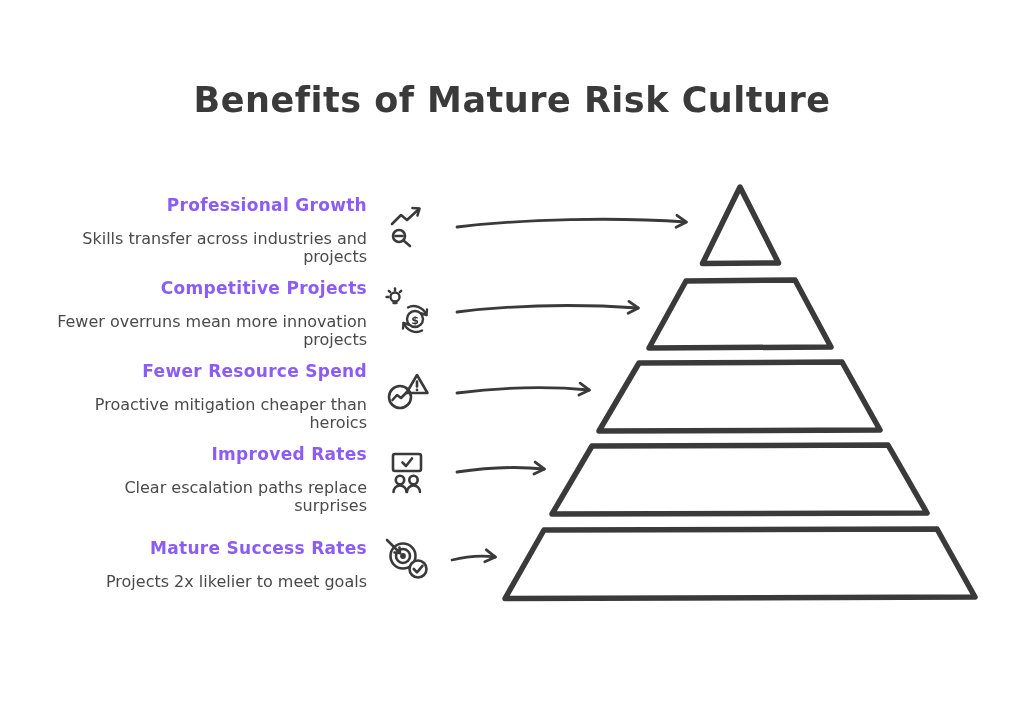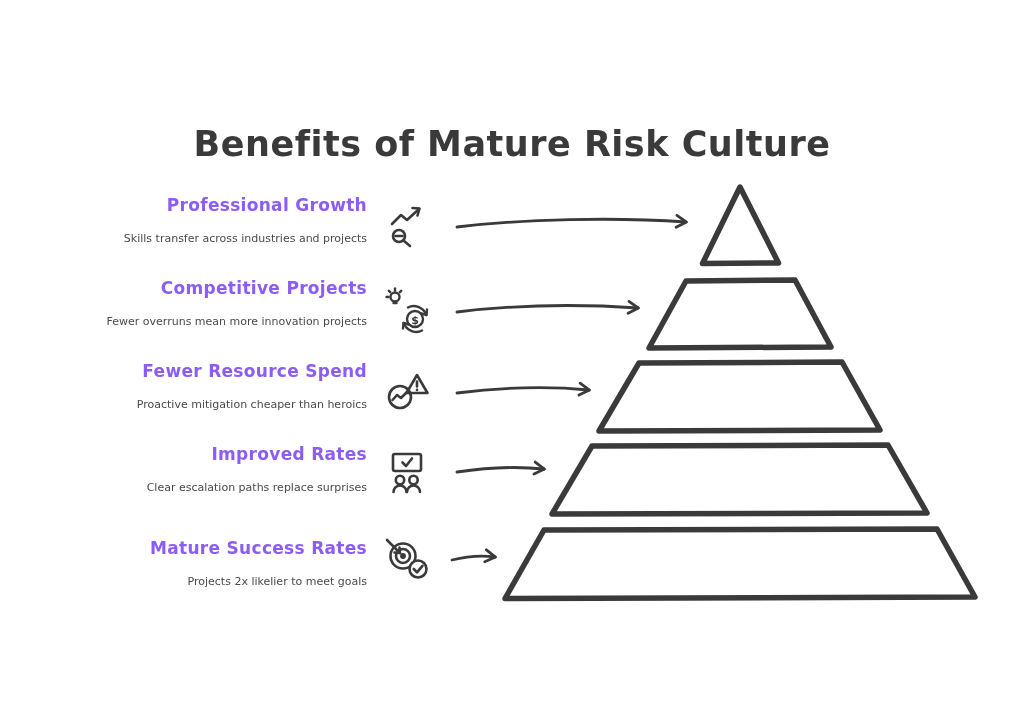--- a/index.html
+++ b/index.html
@@ -15,38 +15,37 @@
   .page-title {
     position: absolute;
     top: 80px;
     left: 0;
     width: 1024px;
     text-align: center;
     font-size: 35px;
     font-weight: 800;
     letter-spacing: 0.5px;
     color: #3a3a3a;
-    margin-top: 44px;
   }
   .row-text {
     position: absolute;
     right: 657px;
     width: 312px;
     text-align: right;
   }
   .row-heading {
     font-size: 17px;
     font-weight: 700;
     line-height: 24px;
     color: #8b5cf6;
     letter-spacing: 0.3px;
   }
   .row-desc {
     margin-top: 13px;
-    font-size: 11px;
+    font-size: 16px;
     line-height: 18px;
     color: #4a4a4a;
   }
   .row-icon {
     position: absolute;
     left: 384px;
     width: 48px;
     height: 48px;
   }
   .overlay {

